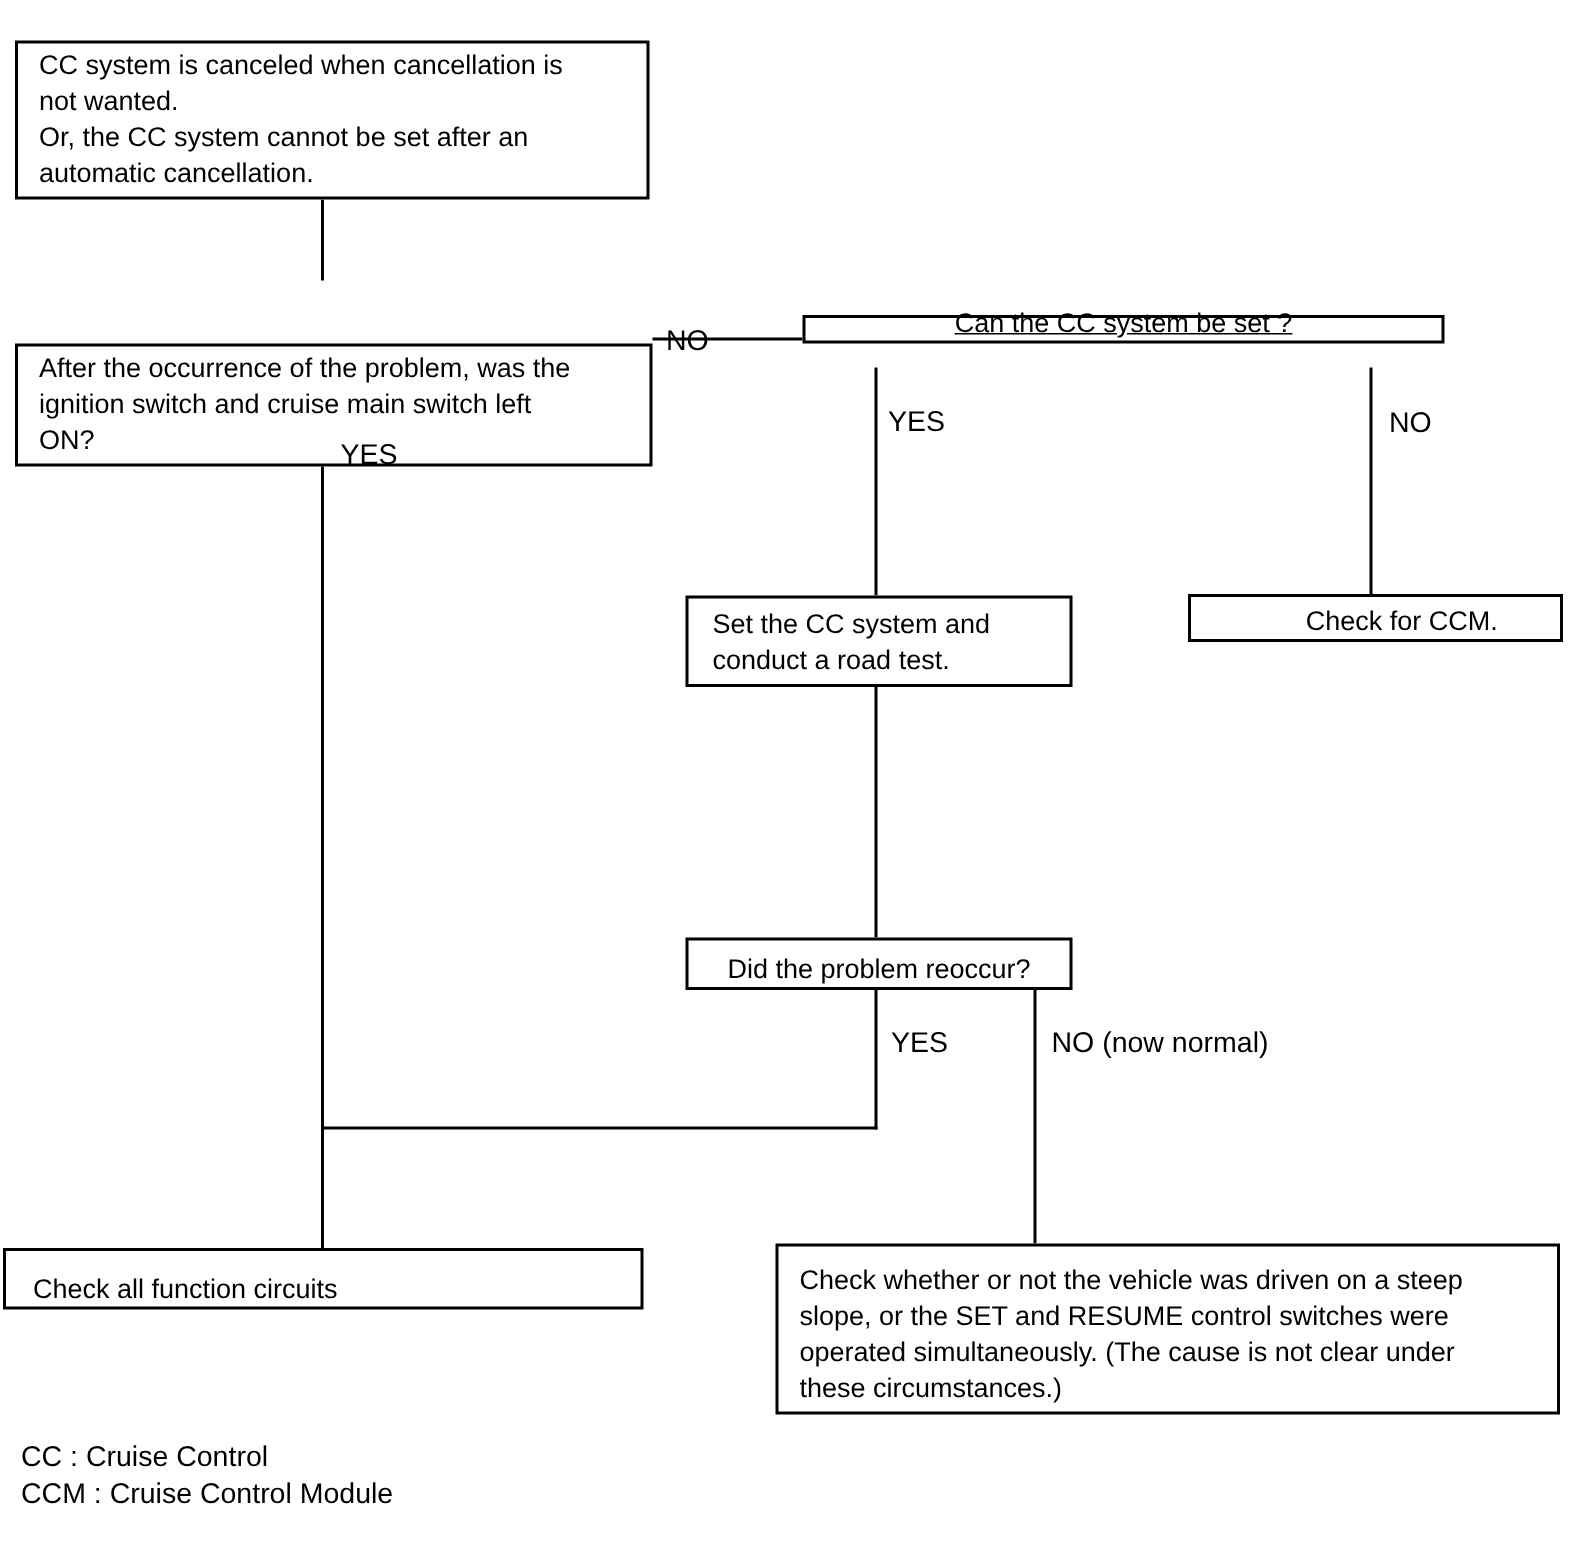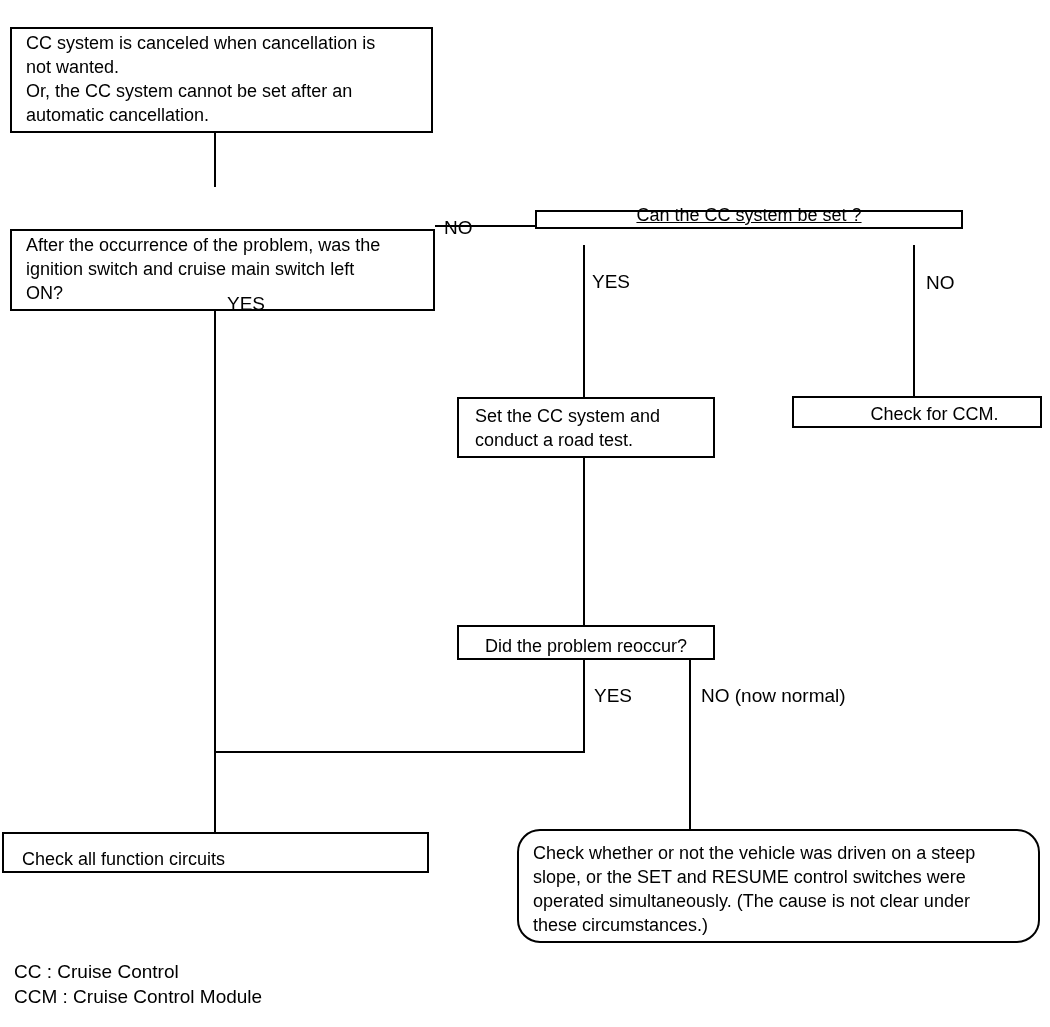--- a/index.html
+++ b/index.html
@@ -85,21 +85,21 @@
   </div>
 
   <div class="box align-center" style="left:457px; top:625px; width:258px; height:35px;">
     <span>Did the problem reoccur?</span>
   </div>
 
   <div class="box align-left" style="left:2px; top:832px; width:427px; height:41px; padding:0 18px;">
     <span>Check all function circuits</span>
   </div>
 
-  <div class="box align-left" style="left:517px; top:829px; width:523px; height:114px; padding:4px 14px;border-radius:23px;">
+  <div class="box align-left" style="left:517px; top:829px; width:523px; height:114px; padding:4px 14px;">
     <span>Check whether or not the vehicle was driven on a steep
 slope, or the SET and RESUME control switches were
 operated simultaneously. (The cause is not clear under
 these circumstances.)</span>
   </div>
 
   <div class="lbl" style="left:444px; top:200px;">NO</div>
   <div class="lbl" style="left:227px; top:276px;">YES</div>
   <div class="lbl" style="left:592px; top:254px;">YES</div>
   <div class="lbl" style="left:926px; top:255px;">NO</div>

